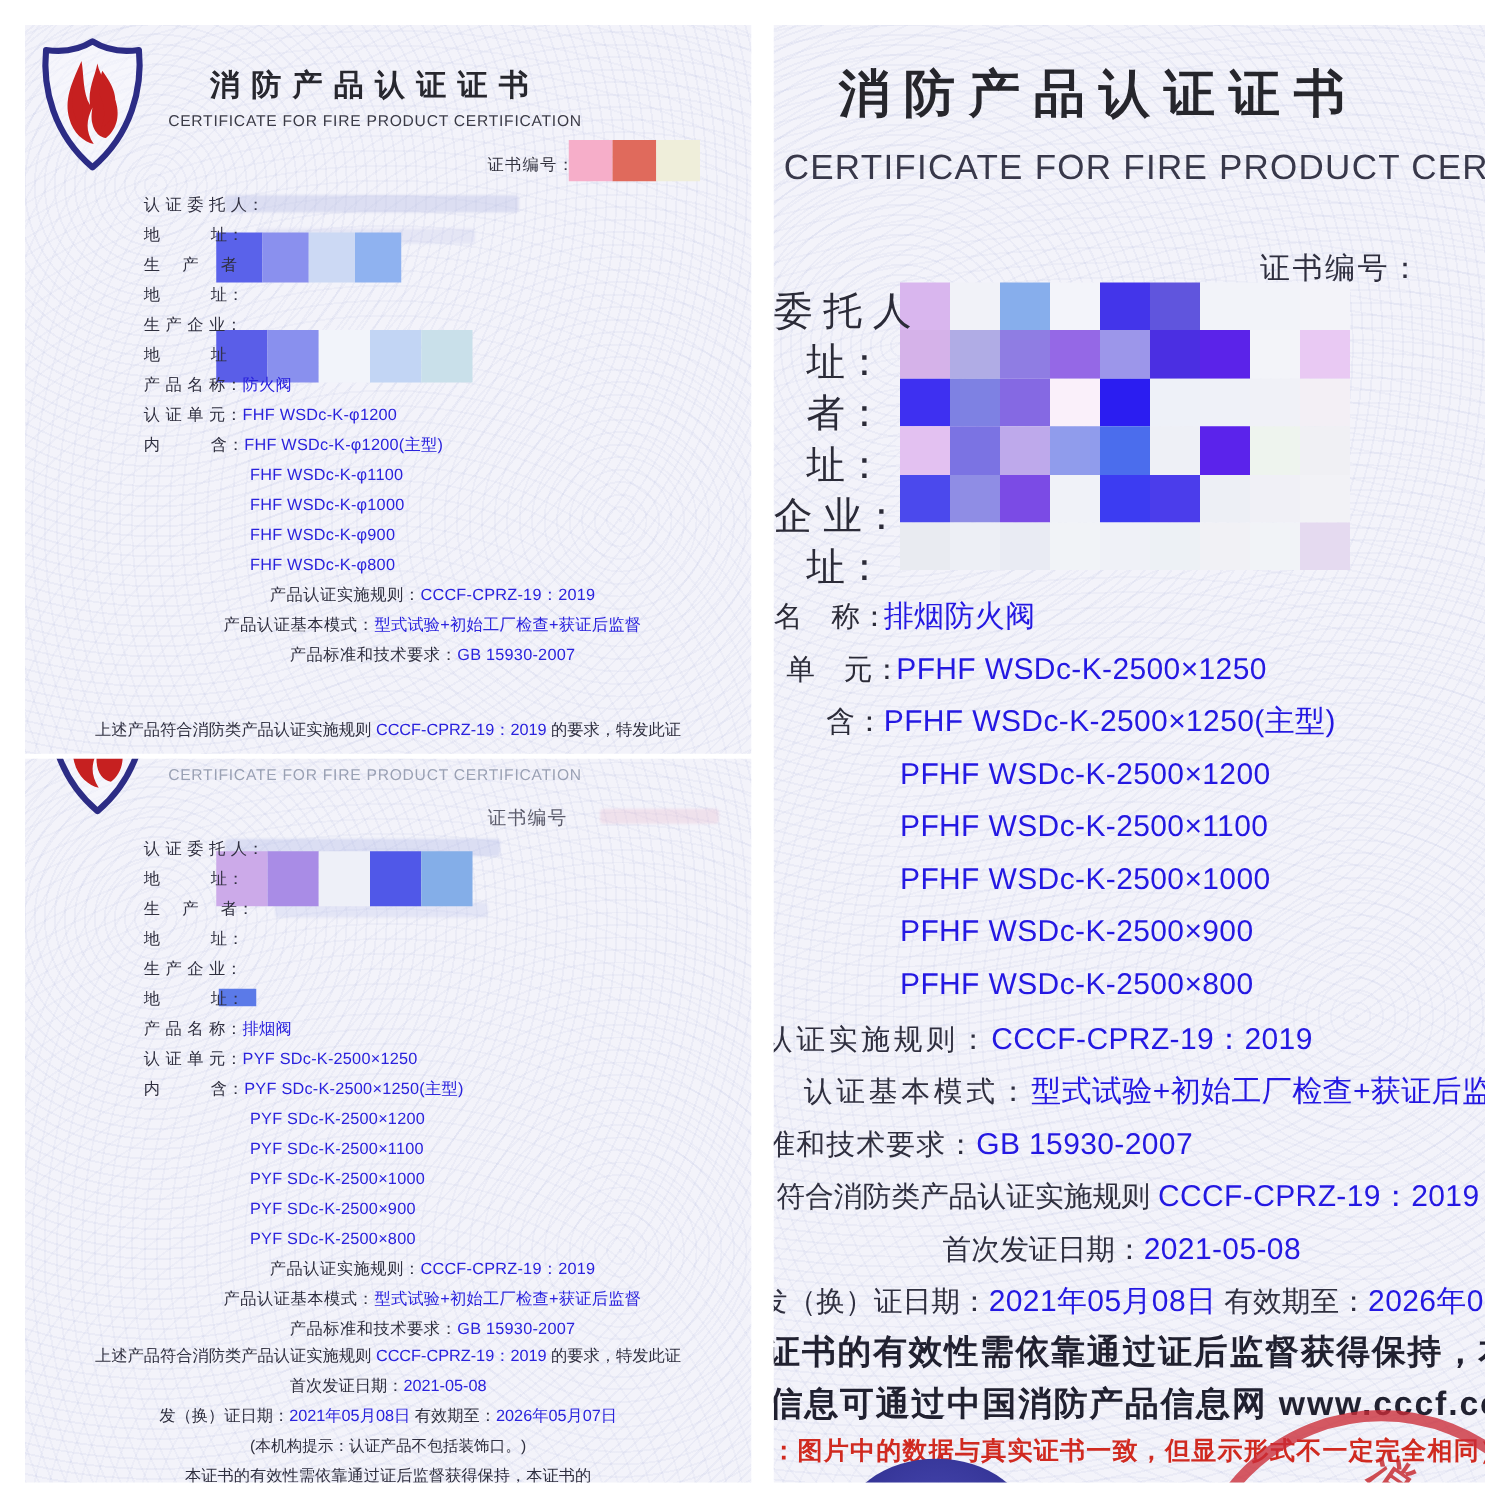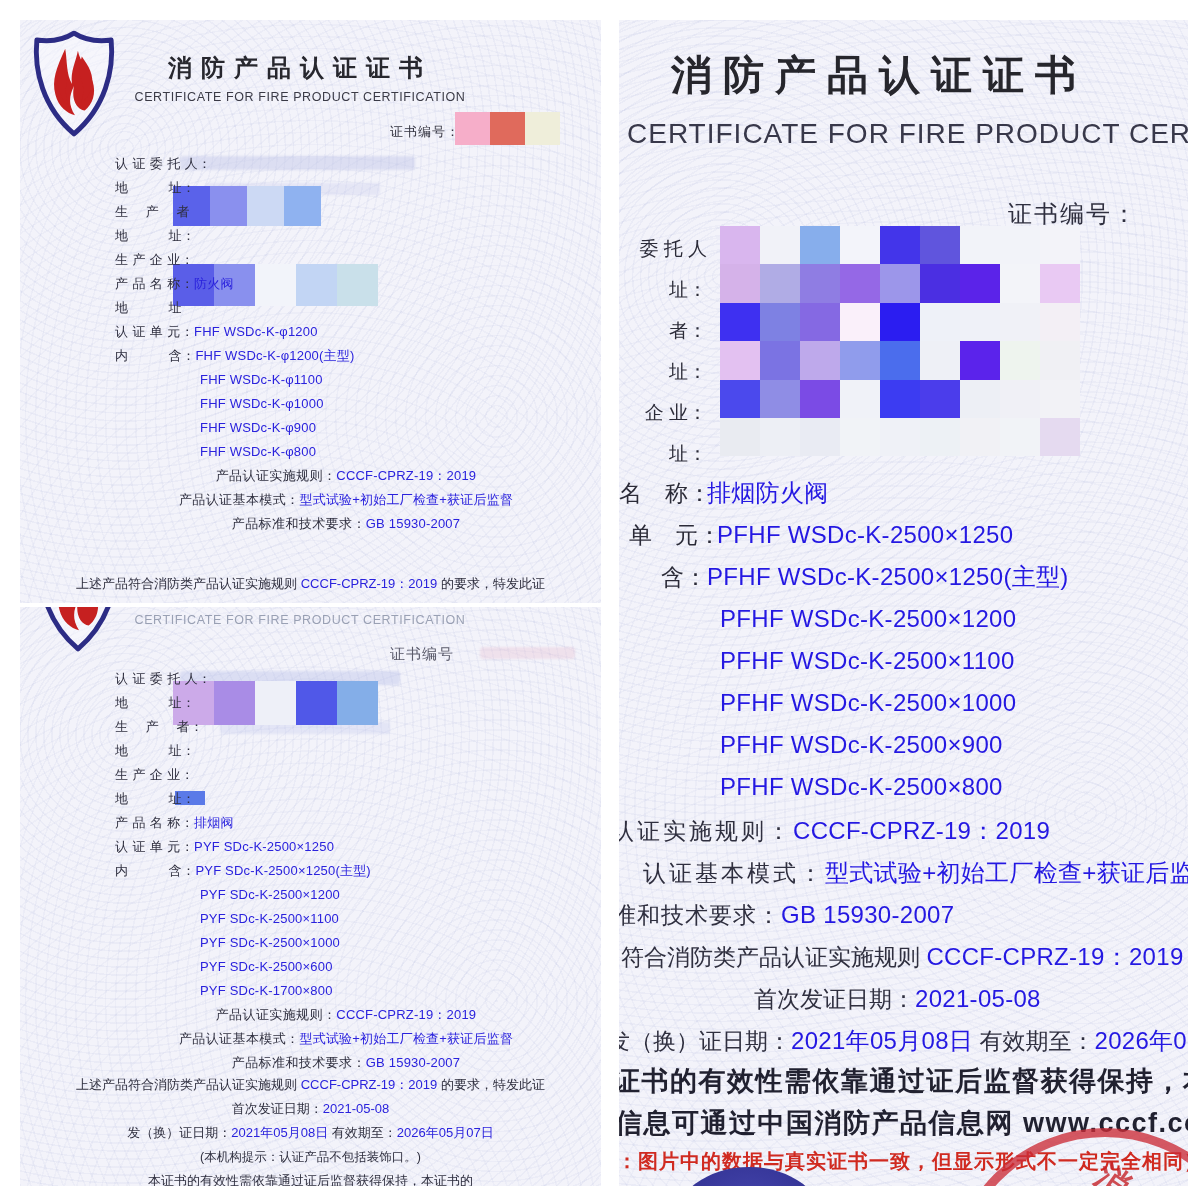--- a/index.html
+++ b/index.html
@@ -57,21 +57,21 @@
   .l-certno-faded { position:absolute; left:370px; top:38px; font-size:15px; color:#5a5a6a; letter-spacing:1px; }
 
   
   .r-title { position:absolute; left:0; top:28px; width:520px; text-align:center;
              font-size:41px; font-weight:600; letter-spacing:11px; color:#26262c; }
   .r-sub   { position:absolute; left:8px; top:98px; font-size:28px; letter-spacing:1px;
              color:#38384a; white-space:nowrap; }
   .r-certno{ position:absolute; left:389px; top:178px; font-size:24px; color:#2f2f3f; letter-spacing:2px; }
 
   .r-rows  { position:absolute; left:0; top:208px; width:569px; }
-  .r-row   { height:41px; line-height:41px; font-size:19px; white-space:pre; display:flex; }
+  .r-row   { height:41px; line-height:41px; font-size:31px; white-space:pre; display:flex; }
   .r-lab   { display:inline-block; width:88px; text-align:right; color:#2b2b38; white-space:pre; }
   .r-val   { color:#2418e2; font-weight:500; font-size:24px; letter-spacing:.3px; padding-left:6px; }
 
   .r-line  { position:absolute; font-size:23px; line-height:30px; white-space:pre; }
   .r-line .r-val { padding-left:0; }
   .r-model { left:101px; }
   .r-big   { font-size:27px; font-weight:600; letter-spacing:1.5px; color:#212130; }
 
   .mosaic  { position:absolute; left:101px; top:206px; }
   .mosaic .cell-row { display:flex; }
@@ -129,22 +129,22 @@
           <div class="cell" style="background: rgb(201, 224, 234);"></div>
         </div>
       </div>
 
     <div class="l-fields" style="top:132px;">
       <div class="l-row"><span class="l-label">认 证 委 托 人：</span></div>
       <div class="l-row"><span class="l-label">地　　　址：</span></div>
       <div class="l-row"><span class="l-label">生　 产 　者</span></div>
       <div class="l-row"><span class="l-label">地　　　址：</span></div>
       <div class="l-row"><span class="l-label">生 产 企 业：</span></div>
+      <div class="l-row"><span class="l-label">地　　　址</span></div>
       <div class="l-row"><span class="l-label">产 品 名 称：</span><span class="l-val">防火阀</span></div>
-      <div class="l-row"><span class="l-label">地　　　址</span></div>
       <div class="l-row"><span class="l-label">认 证 单 元：</span><span class="l-val">FHF WSDc-K-φ1200</span></div>
       <div class="l-row"><span class="l-label">内　　　含：</span><span class="l-val">FHF WSDc-K-φ1200(主型)</span></div>
       <div class="l-row l-model"><span class="l-val">FHF WSDc-K-φ1100</span></div>
       <div class="l-row l-model"><span class="l-val">FHF WSDc-K-φ1000</span></div>
       <div class="l-row l-model"><span class="l-val">FHF WSDc-K-φ900</span></div>
       <div class="l-row l-model"><span class="l-val">FHF WSDc-K-φ800</span></div>
       <div class="l-row l-rule"><span class="l-label">产品认证实施规则：</span><span class="l-val">CCCF-CPRZ-19：2019</span></div>
       <div class="l-row l-rule"><span class="l-label">产品认证基本模式：</span><span class="l-val">型式试验+初始工厂检查+获证后监督</span></div>
       <div class="l-row l-rule"><span class="l-label">产品标准和技术要求：</span><span class="l-val">GB 15930-2007</span></div>
     </div>
@@ -185,22 +185,22 @@
       <div class="l-row"><span class="l-label">生　 产 　者：</span></div>
       <div class="l-row"><span class="l-label">地　　　址：</span></div>
       <div class="l-row"><span class="l-label">生 产 企 业：</span></div>
       <div class="l-row"><span class="l-label">地　　　址：</span></div>
       <div class="l-row"><span class="l-label">产 品 名 称：</span><span class="l-val">排烟阀</span></div>
       <div class="l-row"><span class="l-label">认 证 单 元：</span><span class="l-val">PYF SDc-K-2500×1250</span></div>
       <div class="l-row"><span class="l-label">内　　　含：</span><span class="l-val">PYF SDc-K-2500×1250(主型)</span></div>
       <div class="l-row l-model"><span class="l-val">PYF SDc-K-2500×1200</span></div>
       <div class="l-row l-model"><span class="l-val">PYF SDc-K-2500×1100</span></div>
       <div class="l-row l-model"><span class="l-val">PYF SDc-K-2500×1000</span></div>
-      <div class="l-row l-model"><span class="l-val">PYF SDc-K-2500×600</span></div>
-      <div class="l-row l-model"><span class="l-val">PYF SDc-K-1700×800</span></div>
+      <div class="l-row l-model"><span class="l-val">PYF SDc-K-2500×900</span></div>
+      <div class="l-row l-model"><span class="l-val">PYF SDc-K-2500×800</span></div>
       <div class="l-row l-rule"><span class="l-label">产品认证实施规则：</span><span class="l-val">CCCF-CPRZ-19：2019</span></div>
       <div class="l-row l-rule"><span class="l-label">产品认证基本模式：</span><span class="l-val">型式试验+初始工厂检查+获证后监督</span></div>
       <div class="l-row l-rule"><span class="l-label">产品标准和技术要求：</span><span class="l-val">GB 15930-2007</span></div>
     </div>
 
     <div class="l-center dk" style="top:468px;"><span>上述产品符合消防类产品认证实施规则 </span><span class="bl">CCCF-CPRZ-19：2019</span><span> 的要求，特发此证</span></div>
     <div class="l-center dk" style="top:492px;"><span>首次发证日期：</span><span class="bl">2021-05-08</span></div>
     <div class="l-center dk" style="top:516px;"><span>发（换）证日期：</span><span class="bl">2021年05月08日</span><span> 有效期至：</span><span class="bl">2026年05月07日</span></div>
     <div class="l-center dk l-note" style="top:540px;">(本机构提示：认证产品不包括装饰口。)</div>
     <div class="l-center dk" style="top:564px;">本证书的有效性需依靠通过证后监督获得保持，本证书的</div>

